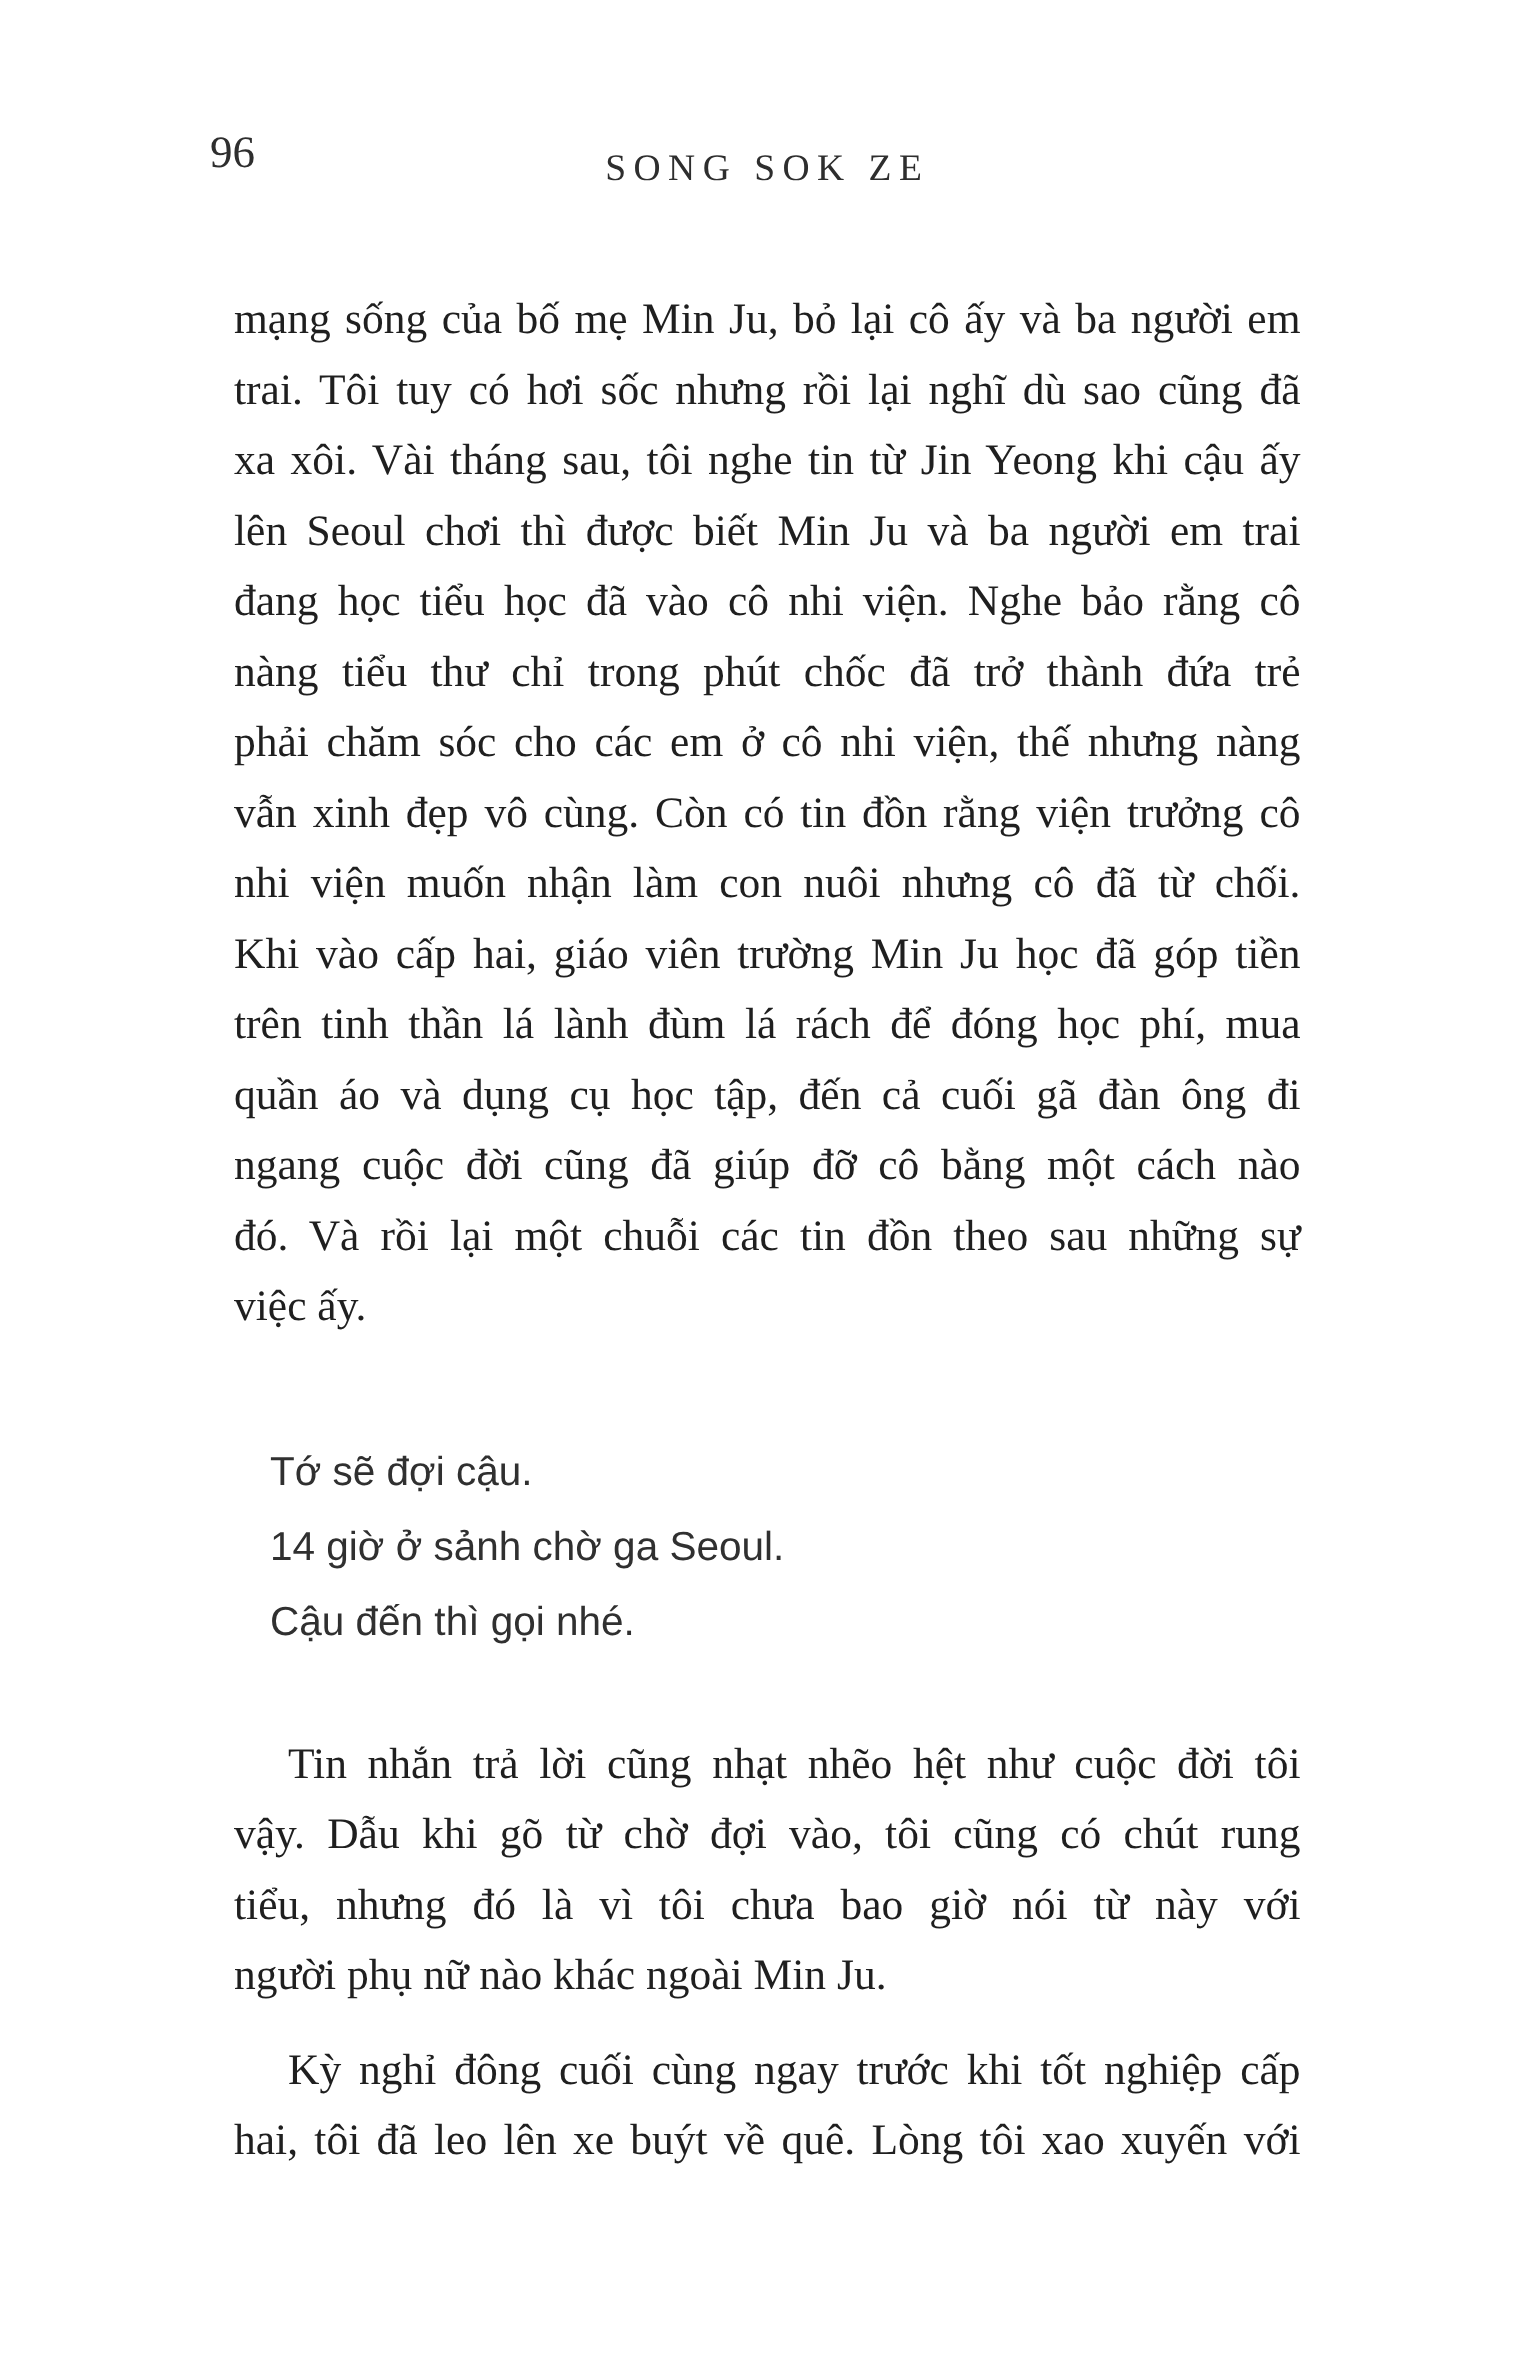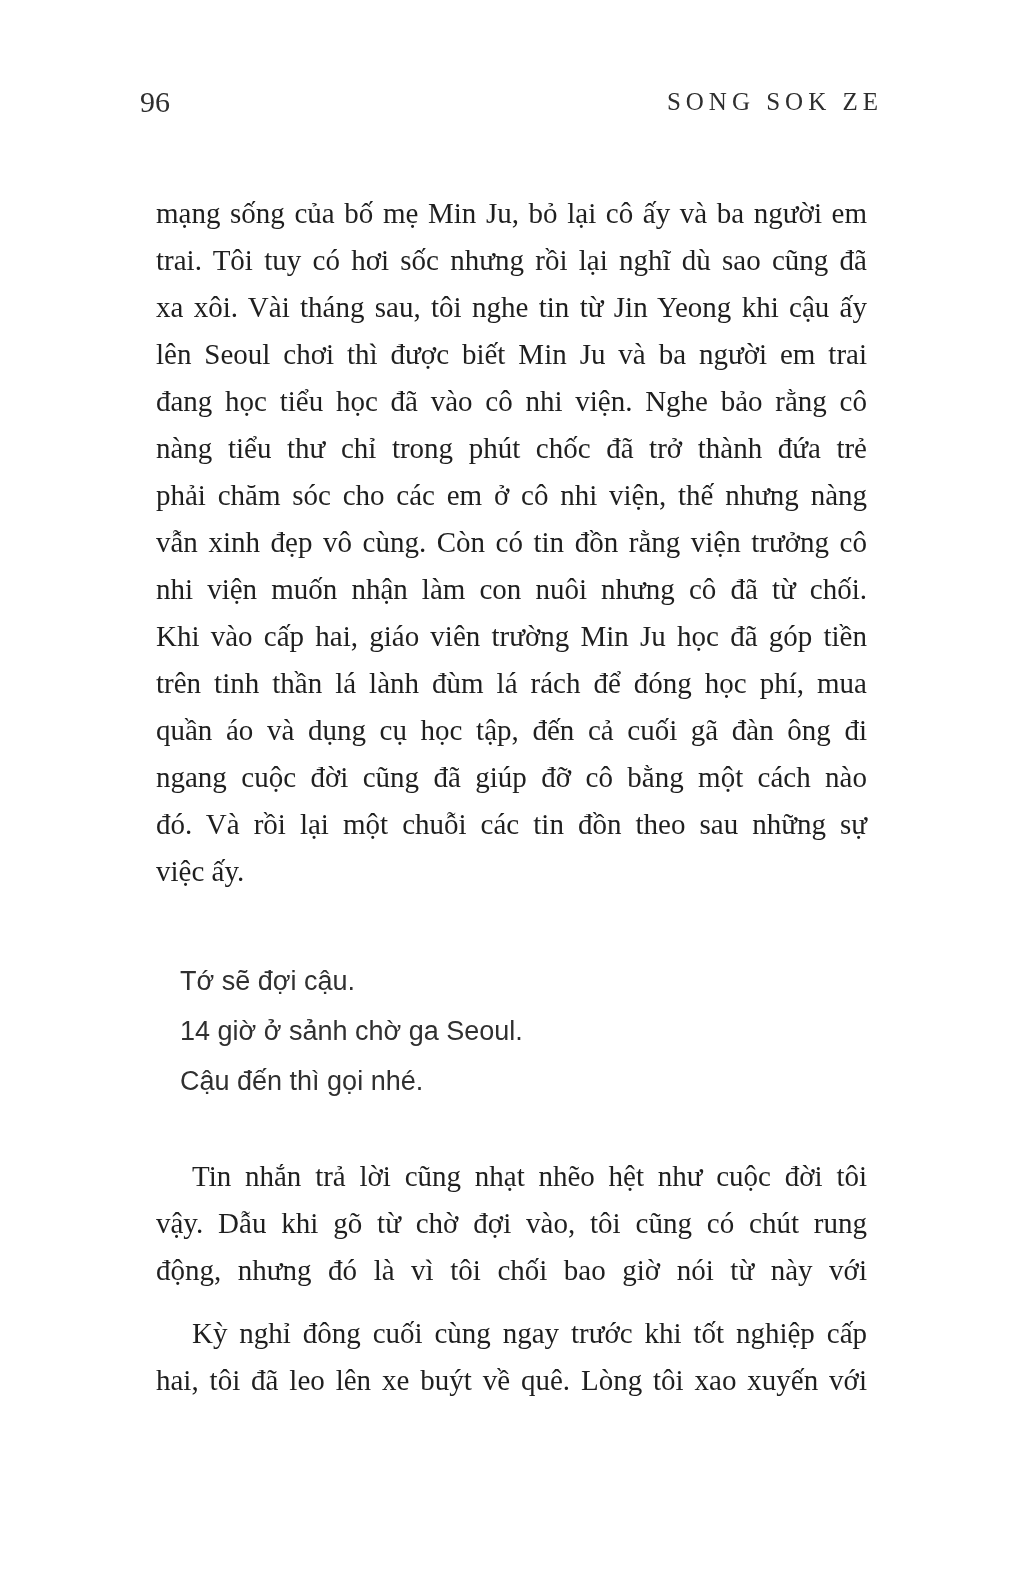--- a/index.html
+++ b/index.html
@@ -15,22 +15,22 @@
     position:absolute;
     top:84px; left:140px; right:141px;
     height:36px;
     font-family:Liberation Serif, serif;
   }
   .page-number {
     position:absolute; left:0; top:0;
     font-size:30px; line-height:36px; color:#2e2e2e;
   }
   .running-title {
-    position:absolute; left:0; right:0; top:1px;
-    text-align:right;
+    position:absolute; left:0; right:0; top:12px;
+    text-align:center;
     font-size:25px; line-height:34px;
     letter-spacing:5px;
     color:#2e2e2e;
   }
   .text-column {
     position:absolute;
     top:174px; left:140px; width:743px;
   }
   .para { margin:16px; }
   .para.body { font-size:29px; line-height:47px; }
@@ -75,20 +75,21 @@
         <div class="line last">việc ấy.</div>
       </div>
       <div class="para quote">
         <div class="line">Tớ sẽ đợi cậu.</div>
         <div class="line">14 giờ ở sảnh chờ ga Seoul.</div>
         <div class="line last">Cậu đến thì gọi nhé.</div>
       </div>
       <div class="para body">
         <div class="line indent">Tin nhắn trả lời cũng nhạt nhẽo hệt như cuộc đời tôi</div>
         <div class="line">vậy. Dẫu khi gõ từ chờ đợi vào, tôi cũng có chút rung</div>
-        <div class="line">động, nhưng đó là vì tôi chối bao giờ nói từ này với</div>
+        <div class="line">tiểu, nhưng đó là vì tôi chưa bao giờ nói từ này với</div>
+        <div class="line last">người phụ nữ nào khác ngoài Min Ju.</div>
       </div>
       <div class="para body">
         <div class="line indent">Kỳ nghỉ đông cuối cùng ngay trước khi tốt nghiệp cấp</div>
         <div class="line">hai, tôi đã leo lên xe buýt về quê. Lòng tôi xao xuyến với</div>
       </div>
     </div>
 </div>
 
 </body></html>

